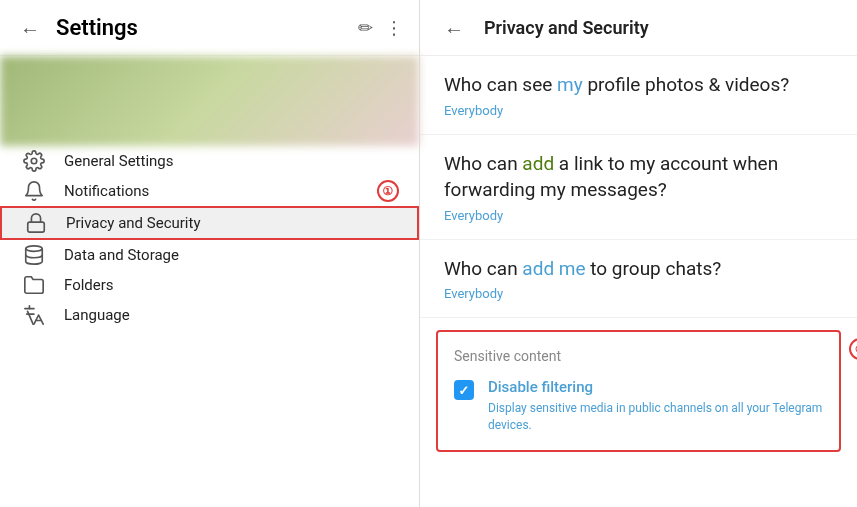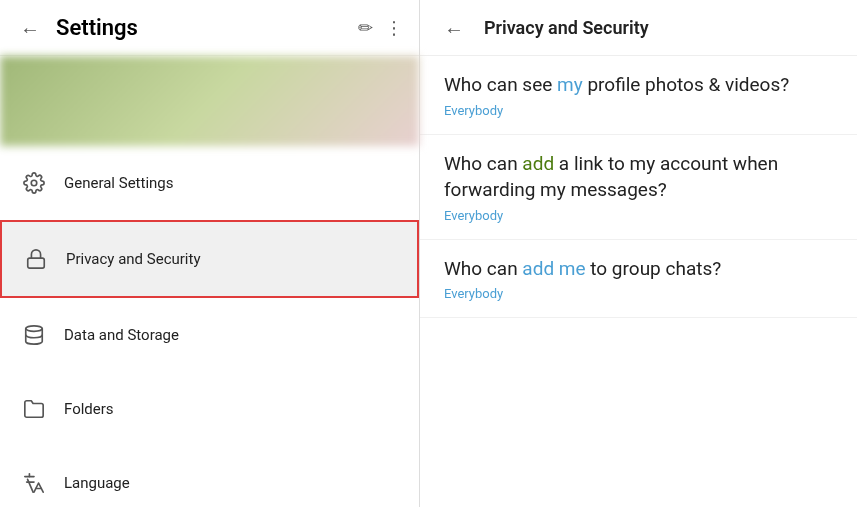--- a/index.html
+++ b/index.html
@@ -72,21 +72,21 @@
 
     .settings-menu {
       flex: 1;
       overflow-y: auto;
       background: #fff;
     }
 
     .menu-item {
       display: flex;
       align-items: center;
-      padding: 23px 20px;
+      padding: 1px 20px;
       cursor: pointer;
       position: relative;
     }
 
     .menu-item.active {
       background: #f0f0f0;
       border: 2px solid #e03c3c;
     }
 
     .menu-item .menu-icon {
@@ -279,20 +279,30 @@
     <div class="menu-item">
       <div class="menu-icon">
         <svg class="icon-svg" viewBox="0 0 24 24">
           <circle cx="12" cy="12" r="3"></circle>
           <path d="M19.4 15a1.65 1.65 0 0 0 .33 1.82l.06.06a2 2 0 0 1-2.83 2.83l-.06-.06a1.65 1.65 0 0 0-1.82-.33 1.65 1.65 0 0 0-1 1.51V21a2 2 0 0 1-4 0v-.09A1.65 1.65 0 0 0 9 19.4a1.65 1.65 0 0 0-1.82.33l-.06.06a2 2 0 0 1-2.83-2.83l.06-.06A1.65 1.65 0 0 0 4.68 15a1.65 1.65 0 0 0-1.51-1H3a2 2 0 0 1 0-4h.09A1.65 1.65 0 0 0 4.6 9a1.65 1.65 0 0 0-.33-1.82l-.06-.06a2 2 0 0 1 2.83-2.83l.06.06A1.65 1.65 0 0 0 9 4.68a1.65 1.65 0 0 0 1-1.51V3a2 2 0 0 1 4 0v.09a1.65 1.65 0 0 0 1 1.51 1.65 1.65 0 0 0 1.82-.33l.06-.06a2 2 0 0 1 2.83 2.83l-.06.06A1.65 1.65 0 0 0 19.4 9a1.65 1.65 0 0 0 1.51 1H21a2 2 0 0 1 0 4h-.09a1.65 1.65 0 0 0-1.51 1z"></path>
         </svg>
       </div>
       <span class="menu-label">General Settings</span>
     </div>
 
+    <div class="menu-item" style="position:relative;">
+      <div class="menu-icon">
+        <svg class="icon-svg" viewBox="0 0 24 24">
+          <path d="M18 8A6 6 0 0 0 6 8c0 7-3 9-3 9h18s-3-2-3-9"></path>
+          <path d="M13.73 21a2 2 0 0 1-3.46 0"></path>
+        </svg>
+      </div>
+      <span class="menu-label">Notifications</span>
+      <div class="badge">①</div>
+    </div>
 
     <div class="menu-item active">
       <div class="menu-icon">
         <svg class="icon-svg" viewBox="0 0 24 24">
           <rect x="3" y="11" width="18" height="11" rx="2" ry="2"></rect>
           <path d="M7 11V7a5 5 0 0 1 10 0v4"></path>
         </svg>
       </div>
       <span class="menu-label">Privacy and Security</span>
     </div>
@@ -355,14 +365,27 @@
       <div class="answer">Everybody</div>
     </div>
 
     <div class="privacy-item">
       <div class="question">
         <span style="color:#222;">Who can </span><span style="color:#4a9fd4;text-align:center;">add me</span><span style="color:#222;"> to group chats?</span>
       </div>
       <div class="answer">Everybody</div>
     </div>
 
+    <div style="position: relative; margin: 4px 0;">
+      <div class="sensitive-section">
+        <div class="section-title">Sensitive content</div>
+        <div class="sensitive-item">
+          <div class="checkbox-blue"></div>
+          <div class="sensitive-text">
+            <div class="label">Disable filtering</div>
+            <div class="desc">Display sensitive media in public channels on all your Telegram devices.</div>
+          </div>
+        </div>
+      </div>
+      <div class="right-badge">②</div>
+    </div>
   </div>
 </div>
 
 </body></html>

